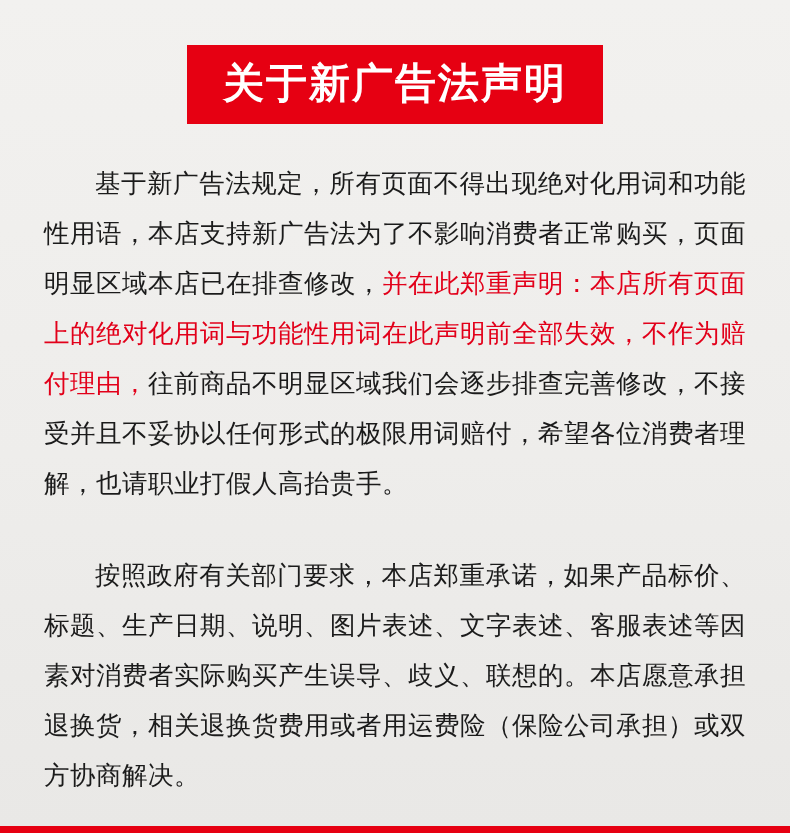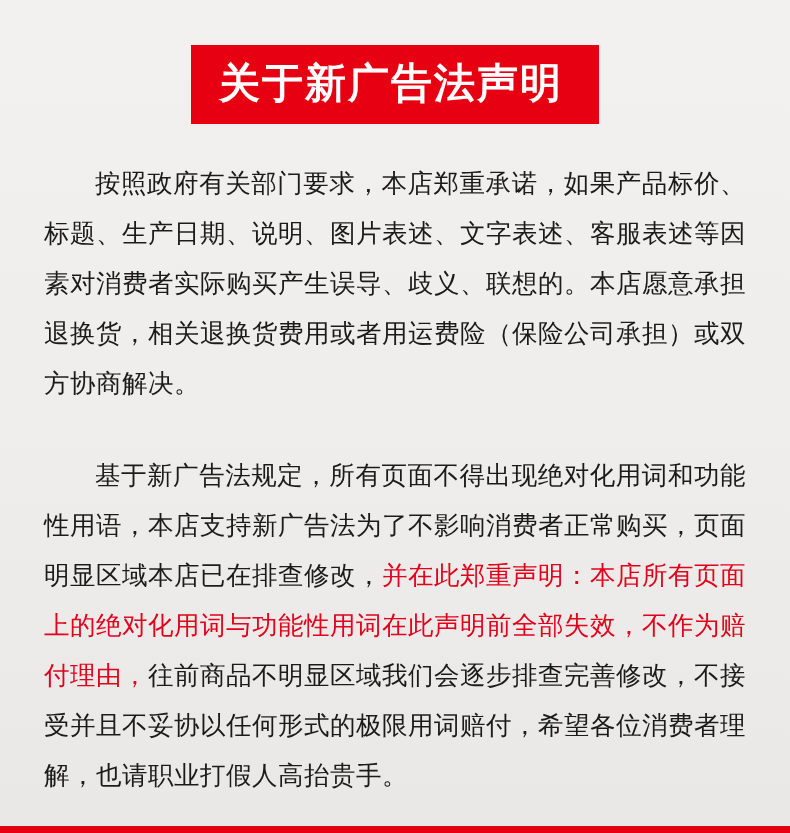--- a/index.html
+++ b/index.html
@@ -27,21 +27,21 @@
     justify-content: center;
     padding-top: 45px;
   }
   .title-banner {
     background: #e60012;
     color: #ffffff;
     font-size: 41px;
     font-weight: bold;
     letter-spacing: 2px;
     line-height: 1;
-    padding: 18px 36px 20px 28px;
+    padding: 18px 36px 20px 36px;
     white-space: nowrap;
     font-family: "DejaVu Sans", "Liberation Sans", sans-serif;
   }
   .body-text {
     margin-top: 34px;
     font-size: 25.5px;
     line-height: 50px;
     color: #1b1b1b;
     text-align: justify;
     text-justify: inter-ideograph;
@@ -63,21 +63,21 @@
 
 <div class="page">
 
   <div class="title-wrap">
     <div class="title-banner">关于新广告法声明</div>
   </div>
 
   <div class="body-text">
 
     <p class="para">
-      <span>按照政府有关部门要求，本店郑重承诺，如果产品标价、标题、生产日期、说明、图片表述、文字表述、客服表述等因素对消费者实际购买产生误导、歧义、联想的。本店愿意承担退换货，相关退换货费用或者用运费险（保险公司承担）或双方协商解决。</span>
+      <span>基于新广告法规定，所有页面不得出现绝对化用词和功能性用语，本店支持新广告法为了不影响消费者正常购买，页面明显区域本店已在排查修改，</span><span class="red">并在此郑重声明：本店所有页面上的绝对化用词与功能性用词在此声明前全部失效，不作为赔付理由，</span><span>往前商品不明显区域我们会逐步排查完善修改，不接受并且不妥协以任何形式的极限用词赔付，希望各位消费者理解，也请职业打假人高抬贵手。</span>
     </p>
 
     <p class="para">
-      <span>基于新广告法规定，所有页面不得出现绝对化用词和功能性用语，本店支持新广告法为了不影响消费者正常购买，页面明显区域本店已在排查修改，</span><span class="red">并在此郑重声明：本店所有页面上的绝对化用词与功能性用词在此声明前全部失效，不作为赔付理由，</span><span>往前商品不明显区域我们会逐步排查完善修改，不接受并且不妥协以任何形式的极限用词赔付，希望各位消费者理解，也请职业打假人高抬贵手。</span>
+      <span>按照政府有关部门要求，本店郑重承诺，如果产品标价、标题、生产日期、说明、图片表述、文字表述、客服表述等因素对消费者实际购买产生误导、歧义、联想的。本店愿意承担退换货，相关退换货费用或者用运费险（保险公司承担）或双方协商解决。</span>
     </p>
 
   </div>
 </div>
 
 </body></html>

